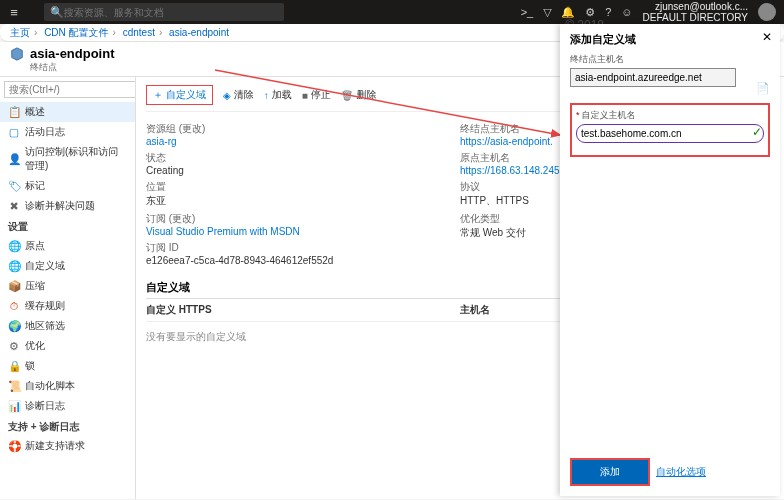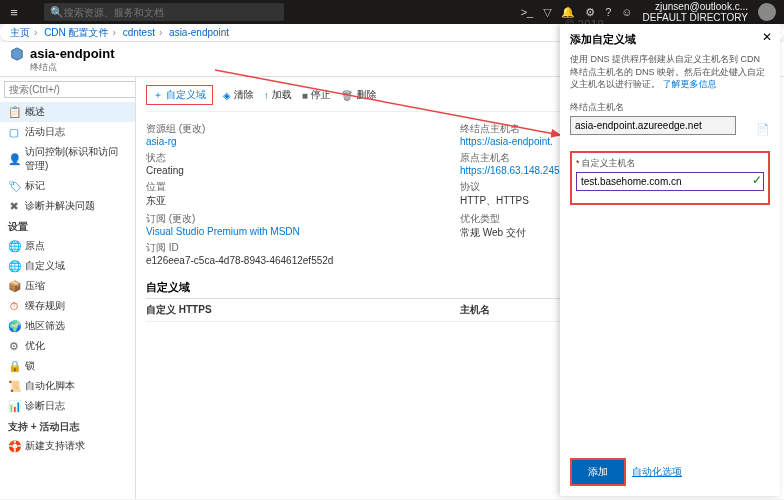--- a/index.html
+++ b/index.html
@@ -47,21 +47,21 @@
 .panel .close { position: absolute; top: 6px; right: 8px; font-size: 12px; cursor: pointer; }
 .panel h3 { font-size: 11px; font-weight: 600; margin-bottom: 6px; }
 .panel p { font-size: 9px; color: #555; line-height: 1.4; margin-bottom: 10px; }
 .panel p a { color: #0078d4; }
 .panel .field-label { font-size: 9px; color: #555; margin-bottom: 2px; }
 .panel .field-label .req { color: #a80000; margin-right: 2px; }
 .panel input { width: 100%; padding: 3px 4px; font-size: 10px; border: 1px solid #888; margin-bottom: 8px; }
 .panel .boxed { border: 2px solid #e84545; padding: 4px; position: relative; }
 .panel .check { position: absolute; right: 6px; top: 20px; color: #107c10; font-size: 12px; }
 .panel .bottom { position: absolute; bottom: 10px; left: 10px; right: 10px; display: flex; gap: 6px; }
-.panel .btn-add { background: #0066b8; color: #fff; padding: 5px 16px; font-size: 10px; cursor: pointer; border: 2px solid #e84545; }
+.panel .btn-add { background: #0066b8; color: #fff; padding: 5px 28px; font-size: 10px; cursor: pointer; border: 2px solid #e84545; }
 .panel .btn-link { color: #0078d4; font-size: 10px; align-self: center; cursor: pointer; text-decoration: underline; }
 .arrow-svg { position: absolute; top: 55px; left: 0; pointer-events: none; z-index: 5; }
 .footer-brand { position: absolute; bottom: 2px; right: 6px; font-size: 9px; color: rgba(0,0,0,0.15); }
 .top-watermark { position: absolute; top: 18px; right: 180px; font-size: 12px; color: rgba(255,255,255,0.2); z-index: 20; margin-left: 40px; }
 </style>
 </head>
 <body>
 
 <div class="topbar">
   <div class="menu-icon">≡</div>
@@ -159,21 +159,21 @@
           <span>锁</span>
         </div>
         <div class="side-item">
           <span class="mi c-blue">📜</span>
           <span>自动化脚本</span>
         </div>
         <div class="side-item">
           <span class="mi c-blue">📊</span>
           <span>诊断日志</span>
         </div>
-        <div class="side-head">支持 + 活动日志</div>
+        <div class="side-head">支持 + 诊断日志</div>
         <div class="side-item">
           <span class="mi c-blue">🛟</span>
           <span>新建支持请求</span>
         </div>
       </div>
   </div>
 
   <div class="main">
     <div class="detail-left">
       <div class="toolbar">
@@ -223,36 +223,36 @@
             <div class="prop-value ">常规 Web 交付</div>
           </div>
       </div>
 
       <div class="section-title">自定义域</div>
       <div class="table-head">
         <div>自定义 HTTPS</div>
         <div>主机名</div>
         <div>详细信息</div>
       </div>
+      <div class="empty">没有要显示的自定义域</div>
     </div>
   </div>
 </div>
 
 <div class="panel">
   <span class="close">✕</span>
   <h3>添加自定义域</h3>
-  <p><span>使用 DNS 提供程序创建从自定义主机名到 CDN 终结点主机名的 DNS 映射。然后在此处键入自定义主机名以进行验证。</span> <a>了解更多信息</a></p>
   <div class="field-label">终结点主机名</div>
-  <div style="display:flex;gap:20px;align-items:center;margin-bottom:8px">
+  <div style="display:flex;gap:20px;align-items:flex-end;margin-bottom:8px">
     <input readonly="" style="background: rgb(243, 243, 243);" value="asia-endpoint.azureedge.net">
     <span style="color:#0078d4">📄</span>
   </div>
   <div class="boxed">
     <div class="field-label"><span class="req">*</span><span>自定义主机名</span></div>
-    <input style="border-color: rgb(107, 47, 179);" value="test.basehome.com.cn">
+    <input style="border-color: rgb(107, 47, 179); border-radius: 9px;" value="test.basehome.com.cn">
     <span class="check">✓</span>
   </div>
   <div class="bottom">
     <div class="btn-add">添加</div>
     <div class="btn-link">自动化选项</div>
   </div>
 </div>
 
 <svg class="arrow-svg" width="784" height="440">
   <defs>

